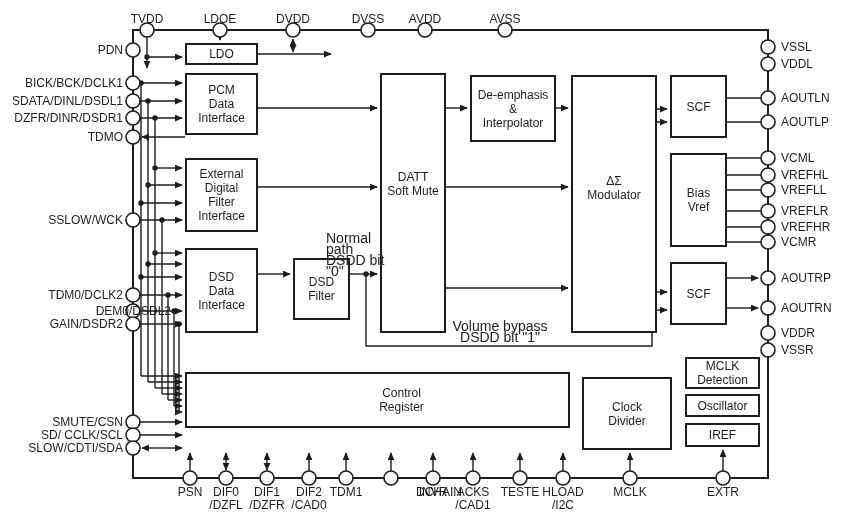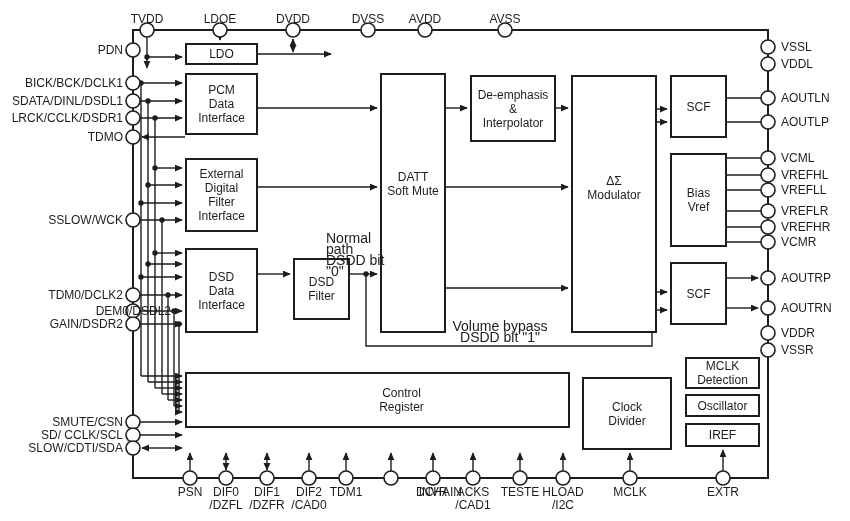--- a/index.html
+++ b/index.html
@@ -224,21 +224,21 @@
   <div class="lbl t" style="left:107px;top:11px;">TVDD</div>
   <div class="lbl t" style="left:180px;top:11px;">LDOE</div>
   <div class="lbl t" style="left:253px;top:11px;">DVDD</div>
   <div class="lbl t" style="left:328px;top:11px;">DVSS</div>
   <div class="lbl t" style="left:385px;top:11px;">AVDD</div>
   <div class="lbl t" style="left:465px;top:11px;">AVSS</div>
 
   <div class="lbl l" style="top:42px;">PDN</div>
   <div class="lbl l" style="top:75px;">BICK/BCK/DCLK1</div>
   <div class="lbl l" style="top:93px;">SDATA/DINL/DSDL1</div>
-  <div class="lbl l" style="top:110px;">LRCK/CCLK/DSDR1</div>
+  <div class="lbl l" style="top:110px;">DZFR/DINR/DSDR1</div>
   <div class="lbl l" style="top:129px;">TDMO</div>
   <div class="lbl l" style="top:212px;">SSLOW/WCK</div>
   <div class="lbl l" style="top:287px;">TDM0/DCLK2</div>
   <div class="lbl l" style="top:303px;padding-left:48px;">DEM0/DSDL2</div>
   <div class="lbl l" style="top:316px;">GAIN/DSDR2</div>
   <div class="lbl l" style="top:414px;">SMUTE/CSN</div>
   <div class="lbl l" style="top:427px;">SD/ CCLK/SCL</div>
   <div class="lbl l" style="top:440px;">SLOW/CDTI/SDA</div>
 
   <div class="lbl r" style="top:39px;">VSSL</div>

